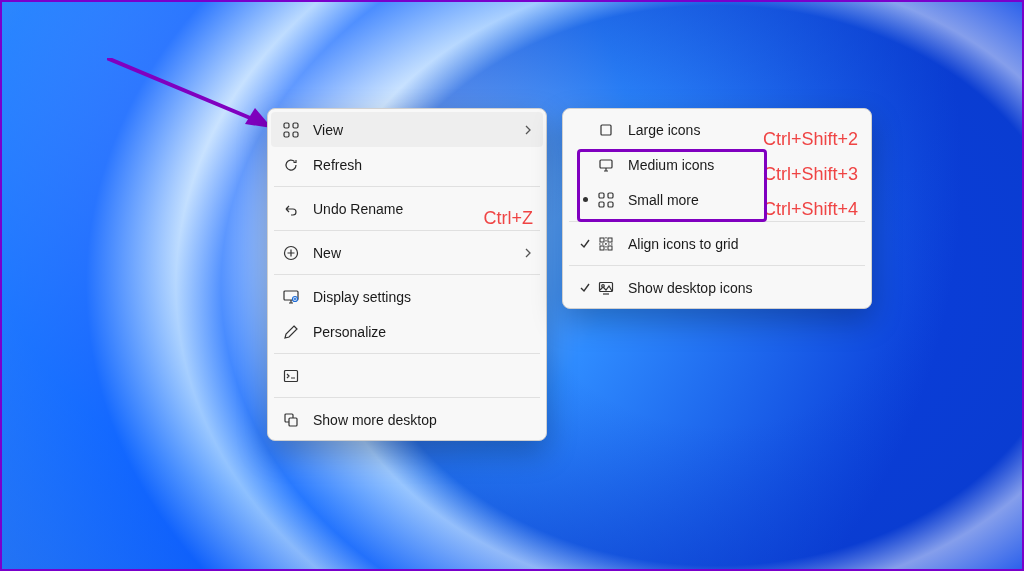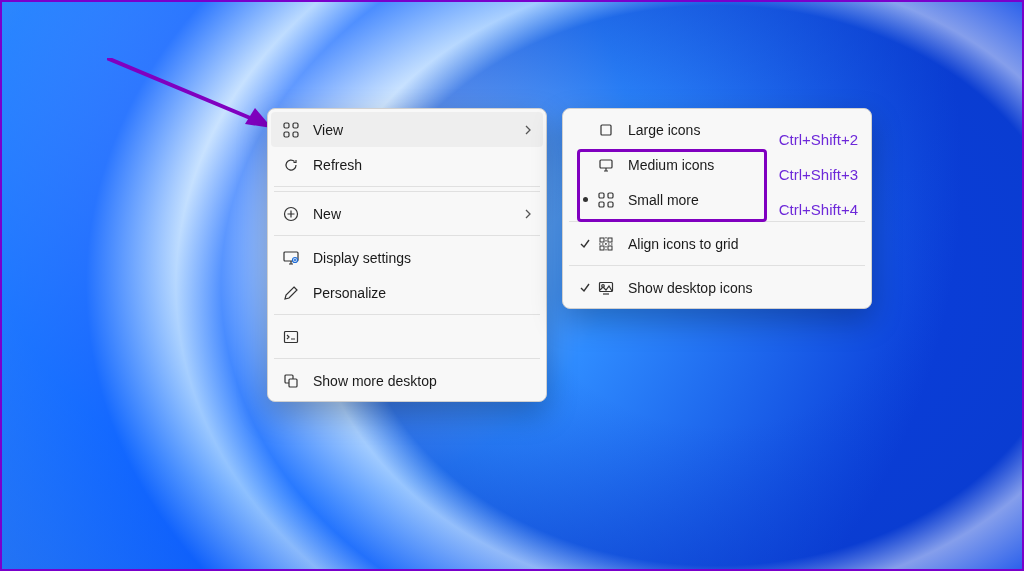--- a/index.html
+++ b/index.html
@@ -16,21 +16,21 @@
   position:absolute; background:#f8f8f8; border:1px solid #d0d0d0;
   border-radius:8px; padding:3px; box-shadow:0 12px 30px rgba(0,0,0,.25);
   font-size:14px; color:#1a1a1a;
 }
 #menu1 { left:265px; top:106px; width:280px; }
 #menu2 { left:560px; top:106px; width:310px; }
 .mi { display:flex; align-items:center; height:35px; border-radius:4px; padding:0 10px 0 10px; cursor:default; }
 .mi:hover, .mi.hovered { background:#eeeeee; }
 .mi .ic { width:20px; height:20px; display:flex; align-items:center; justify-content:center; margin-right:12px; color:#333; flex-shrink:0; }
 .mi .label { flex:1; }
-.mi .shortcut { color:#6d28d9; font-size:15px; margin-left:10px;margin-top:20px; }
+.mi .shortcut { color:#ef4444; font-size:18px; margin-left:10px;margin-top:20px; }
 .mi .chev { color:#555; margin-left:10px; }
 .sep { height:1px; background:#e0e0e0; margin:4px 3px; }
 .check-col { width:18px; display:flex; align-items:center; justify-content:center; flex-shrink:0; margin-right:2px; }
 .bullet { width:5px; height:5px; border-radius:50%; background:#333; }
 .highlight-box { position:absolute; border:3px solid #8000c0; border-radius:4px; pointer-events:none; }
 svg { display:block; }
 </style>
 </head>
 <body>
 
@@ -65,20 +65,29 @@
       <span class="ic">
         <svg width="16" height="16" viewBox="0 0 16 16" fill="none" stroke="#333" stroke-width="1.2">
           <path d="M13 8a5 5 0 11-1.5-3.5M13 3v2.5h-2.5"></path>
         </svg>
       </span>
       <span class="label">Refresh</span>
     </div>
 
     <div class="sep"></div>
 
+    <div class="mi">
+      <span class="ic">
+        <svg width="16" height="16" viewBox="0 0 16 16" fill="none" stroke="#333" stroke-width="1.2">
+          <path d="M3 8h7a3 3 0 010 6h-2M3 8l3-3M3 8l3 3"></path>
+        </svg>
+      </span>
+      <span class="label">Undo Rename</span>
+      <span class="shortcut">Ctrl+Z</span>
+    </div>
 
     <div class="sep"></div>
 
     <div class="mi">
       <span class="ic">
         <svg width="16" height="16" viewBox="0 0 16 16" fill="none" stroke="#333" stroke-width="1.2">
           <circle cx="8" cy="8" r="6.5"></circle>
             <path d="M8 4.5v7M4.5 8h7"></path>
         </svg>
       </span>

